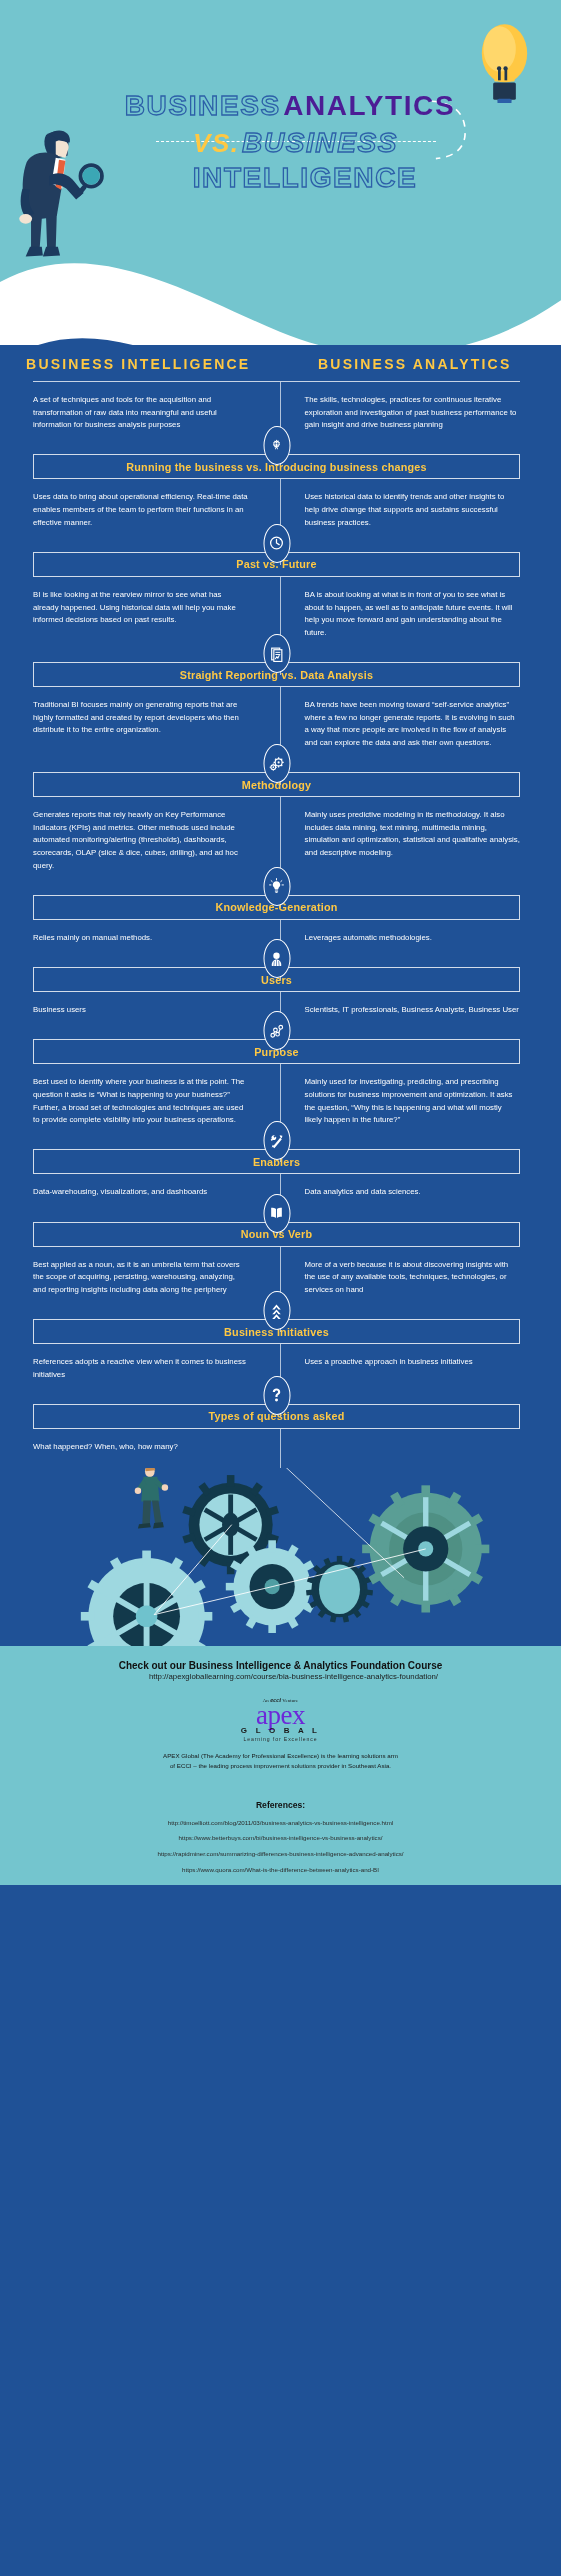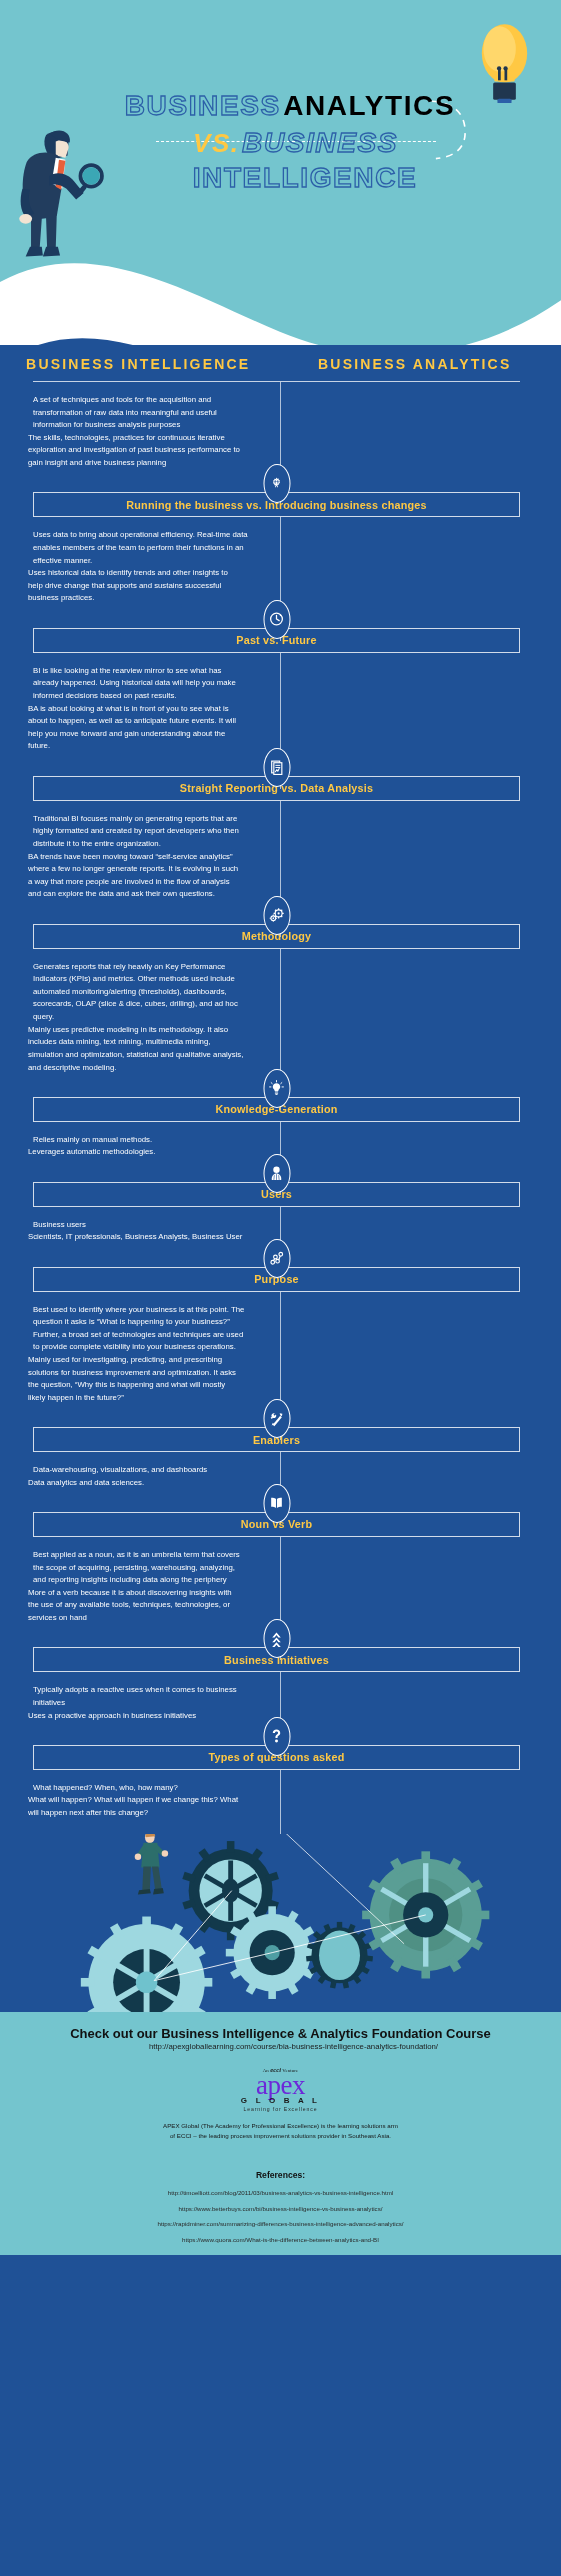--- a/index.html
+++ b/index.html
@@ -55,21 +55,21 @@
     font-family: "Liberation Sans Narrow", "Liberation Sans", sans-serif;
     font-weight: 700;
     letter-spacing: 1.6px;
     line-height: 1.02;
   }
   .t-hollow {
     -webkit-text-stroke: 1.3px #2c5fa8;
     color: transparent;
     font-size: 28px;
   }
-  .t-solid { color: #000000; font-size: 28px; }
+  .t-solid { color: #4c1d95; font-size: 28px; }
   .t-vs { color: #ffc843; font-size: 26px; }
   .t-row { display: block; white-space: nowrap; }
   .t-row-1 { margin-left: 19px; }
   .t-row-2 { margin-top: 8.6px; margin-left: 30px; font-style: italic; }
   .t-row-3 { margin-top: 6.5px; margin-left: 49px; }
   .dash-line {
     position: absolute;
     left: 156px; top: 141px;
     width: 280px; height: 1.6px;
     border-top: 1.6px dashed #ffffff;
@@ -112,21 +112,20 @@
     position: absolute;
     left: 280px;
     width: 0.5px;
     background: rgba(255,255,255,.65);
   }
 
   .pair-row {
     position: relative;
     display: flex;
     padding: 12px 0 14px 0;
-    flex-direction: column;
   }
   .pair-cell {
     width: 50%;
     padding: 0 28px 0 33px;
   }
   .pair-cell.right { padding: 0 33px 0 28px; }
   .pair-cell p {
     color: #ffffff;
     font-size: 7.8px;
     line-height: 1.62;
@@ -184,21 +183,21 @@
     position: relative;
     width: 561px;
     background: #74c5ce;
     padding: 14px 0 12px 0;
     text-align: center;
     color: #232323;
   }
   .f-head {
     font-family: "Liberation Sans Narrow", "Liberation Sans", sans-serif;
     font-weight: 700;
-    font-size: 13px;
+    font-size: 10px;
     color: #111111;
   }
   .f-url {
     margin-top: 1.6px;
     font-family: "Liberation Sans Narrow", "Liberation Sans", sans-serif;
     font-size: 7.8px;
     color: #1c1c1c;
     margin-left: 26px;
   }
   .logo {
@@ -598,21 +597,21 @@
                 <path d="M15 21l8 9h-4.4L15 25.6 11.4 30H7z" fill="#fff"></path>
               </svg>
             </div>
             <div class="band">
               <span class="band-label">Business Initiatives</span>
             </div>
           </div>
           <div class="pair-row">
             <div class="vline" style="top: 0px; bottom: -21.6px;"></div>
             <div class="pair-cell">
-              <p>Typically adopts a reactive uses when it comes to business initiatives</p>
+              <p>References adopts a reactive view when it comes to business initiatives</p>
             </div>
             <div class="pair-cell right">
               <p>Uses a proactive approach in business initiatives</p>
             </div>
           </div>
         </div>
         <div style="position: relative;">
           <div style="position: relative; padding-top: 8.6px;">
             <div class="badge" style="top: -19.4px;">
               <svg viewBox="0 0 30 30">
@@ -621,23 +620,20 @@
               </svg>
             </div>
             <div class="band">
               <span class="band-label">Types of questions asked</span>
             </div>
           </div>
           <div class="pair-row">
             <div class="vline" style="top: 0px; bottom: 0px;"></div>
             <div class="pair-cell">
               <p>What happened? When, who, how many?</p>
-            </div>
-            <div class="pair-cell right">
-              <p>What will happen? What will happen if we change this? What will happen next after this change?</p>
             </div>
           </div>
         </div>
       </div>
   </div>
 
   <div class="gear-scene">
     <svg class="diag-line" viewBox="0 0 300 260">
       <path d="M0 0 L230 215" stroke="#ffffff" stroke-width="1.4" fill="none"></path>
     </svg>

